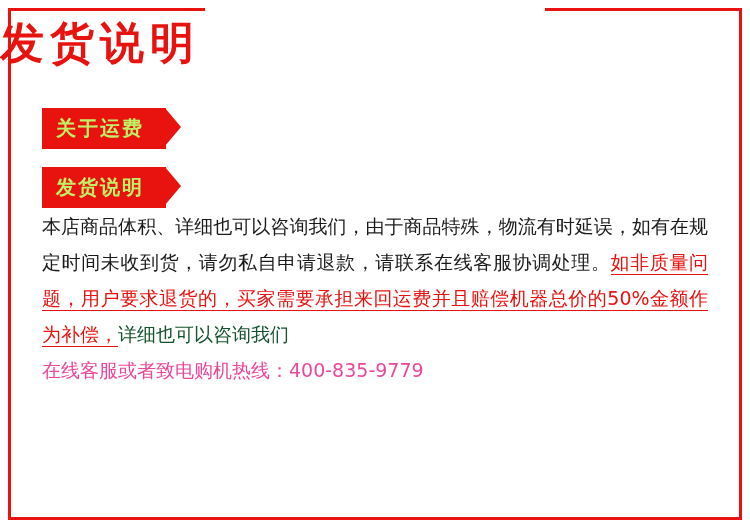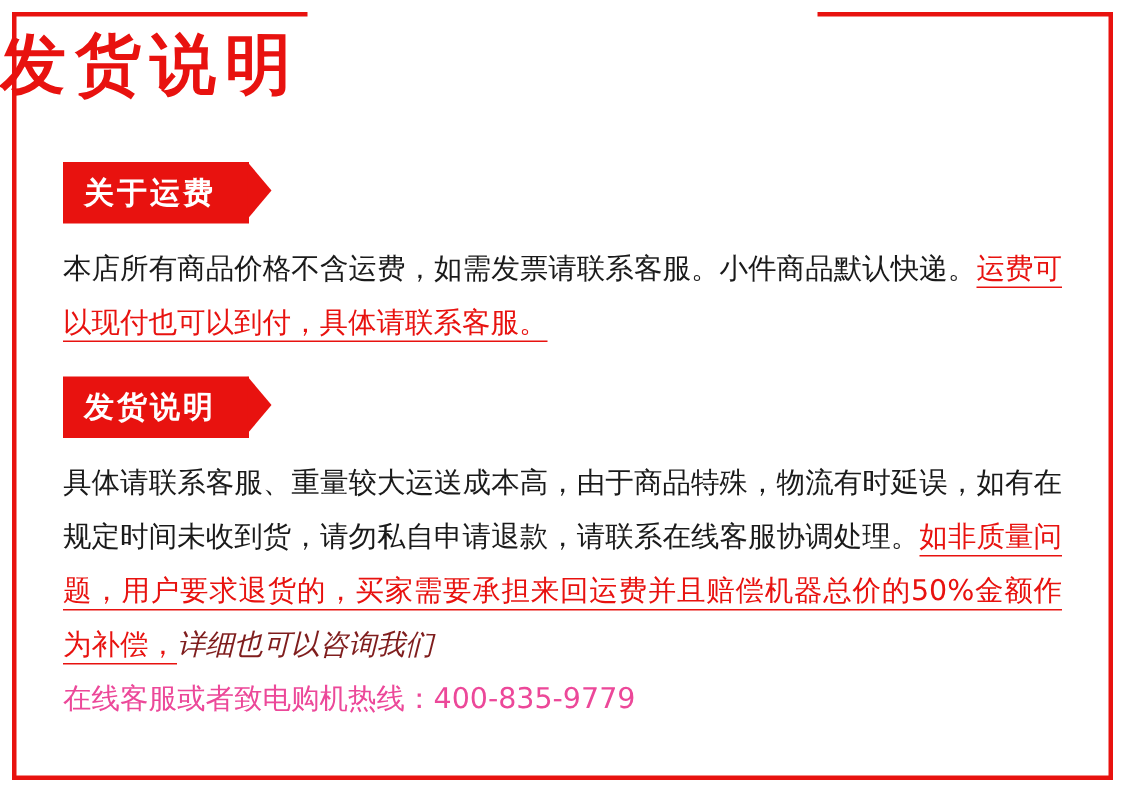--- a/index.html
+++ b/index.html
@@ -53,27 +53,26 @@
   .content {
     position: absolute;
     left: 42px;
     right: 42px;
     top: 108px;
   }
   .tag {
     display: inline-block;
     position: relative;
     background: #e8120f;
-    color: #ffffff;
+    color: #bef264;
     font-size: 20px;
     font-weight: bold;
     letter-spacing: 2px;
     padding: 7px 22px 7px 14px;
     font-family: "DejaVu Sans", "Liberation Sans", sans-serif;
-    margin-bottom: 12px;
   }
   .tag::after {
     content: "";
     position: absolute;
     right: -15px;
     top: 0;
     width: 0;
     height: 0;
     border-top: 19px solid transparent;
     border-bottom: 19px solid transparent;
@@ -86,49 +85,45 @@
     font-family: "DejaVu Sans", "Liberation Sans", sans-serif;
     text-align: justify;
   }
   .sect-1 { margin-bottom: 18px; }
   .hl {
     color: #e8120f;
     border-bottom: 1.5px solid #e8120f;
     padding-bottom: 1px;
   }
   .tail {
-    color: #7f1d1d;
-    font-style: italic;
+    color: #14532d;
   }
   .last-line {
     font-size: 19px;
     line-height: 36px;
     color: #ec4899;
     font-family: "DejaVu Sans", "Liberation Sans", sans-serif;
   }
 </style>
 </head>
 <body>
 
 <div class="page">
   <div class="frame"></div>
   <div class="title-mask"></div>
   <div class="title">发货说明</div>
 
   <div class="content">
 
     <div class="sect-1">
       <div class="tag">关于运费</div>
-      <div class="para">
-        <span>本店所有商品价格不含运费，如需发票请联系客服。小件商品默认快递。</span><span class="hl">运费可以现付也可以到付，具体请联系客服。</span><span class="tail"></span>
-      </div>
     </div>
 
     <div class="sect-2">
       <div class="tag">发货说明</div>
       <div class="para">
-        <span>具体请联系客服、重量较大运送成本高，由于商品特殊，物流有时延误，如有在规定时间未收到货，请勿私自申请退款，请联系在线客服协调处理。</span><span class="hl">如非质量问题，用户要求退货的，买家需要承担来回运费并且赔偿机器总价的50%金额作为补偿，</span><span class="tail">详细也可以咨询我们</span>
+        <span>本店商品体积、详细也可以咨询我们，由于商品特殊，物流有时延误，如有在规定时间未收到货，请勿私自申请退款，请联系在线客服协调处理。</span><span class="hl">如非质量问题，用户要求退货的，买家需要承担来回运费并且赔偿机器总价的50%金额作为补偿，</span><span class="tail">详细也可以咨询我们</span>
       </div>
       <div class="last-line">在线客服或者致电购机热线：400-835-9779</div>
     </div>
 
   </div>
 </div>
 
 </body></html>

